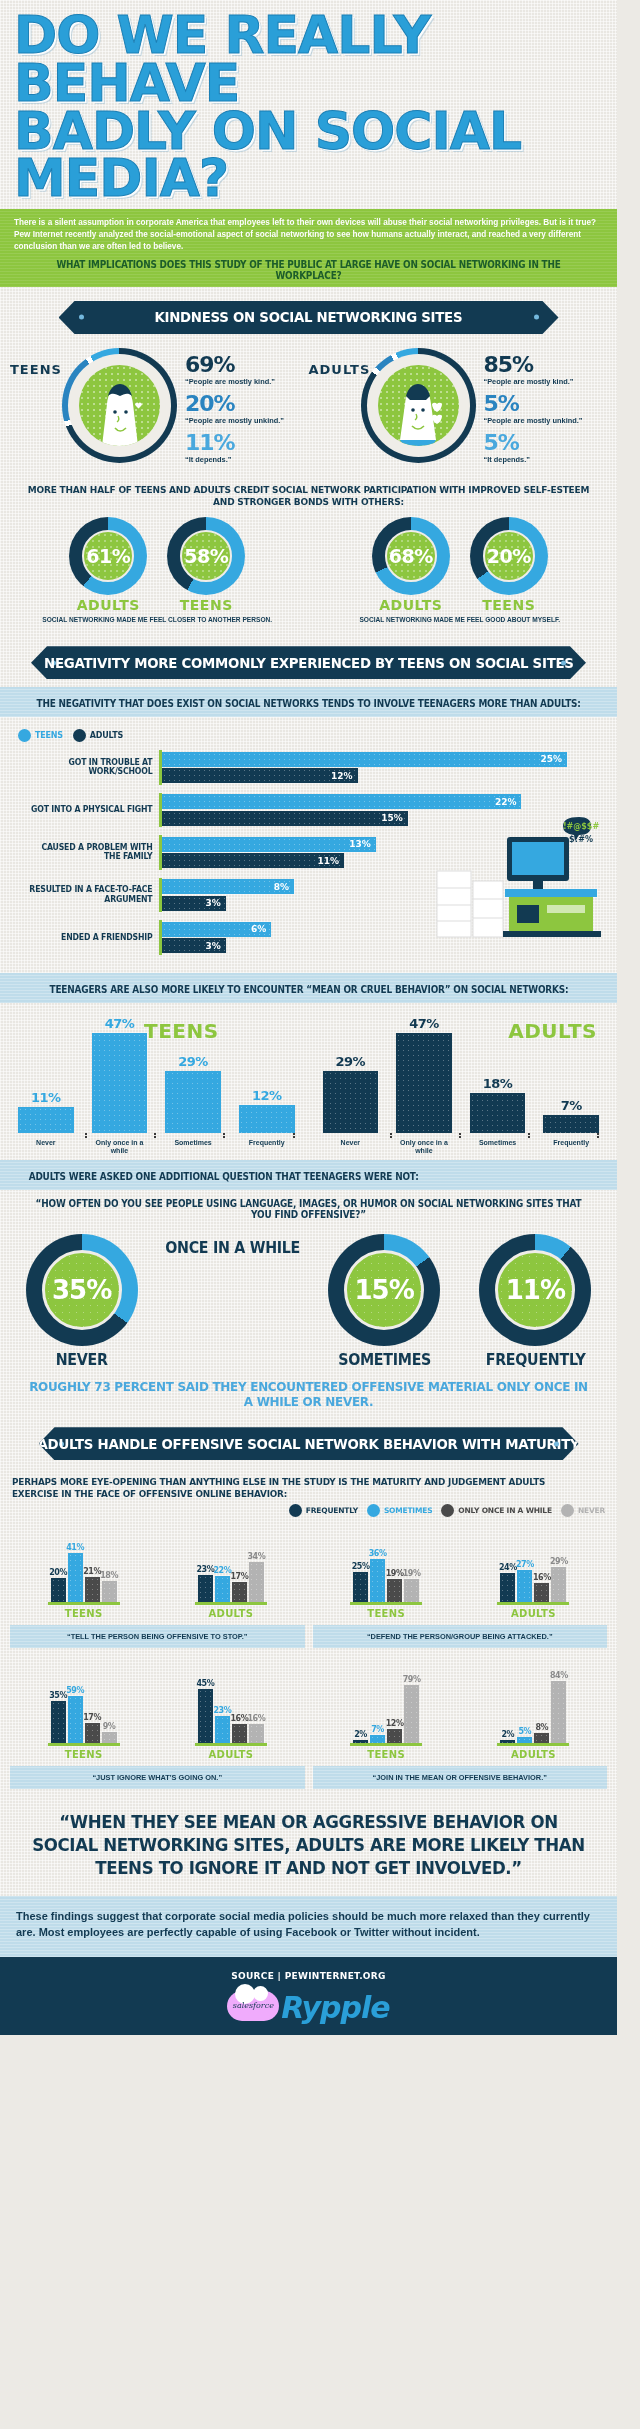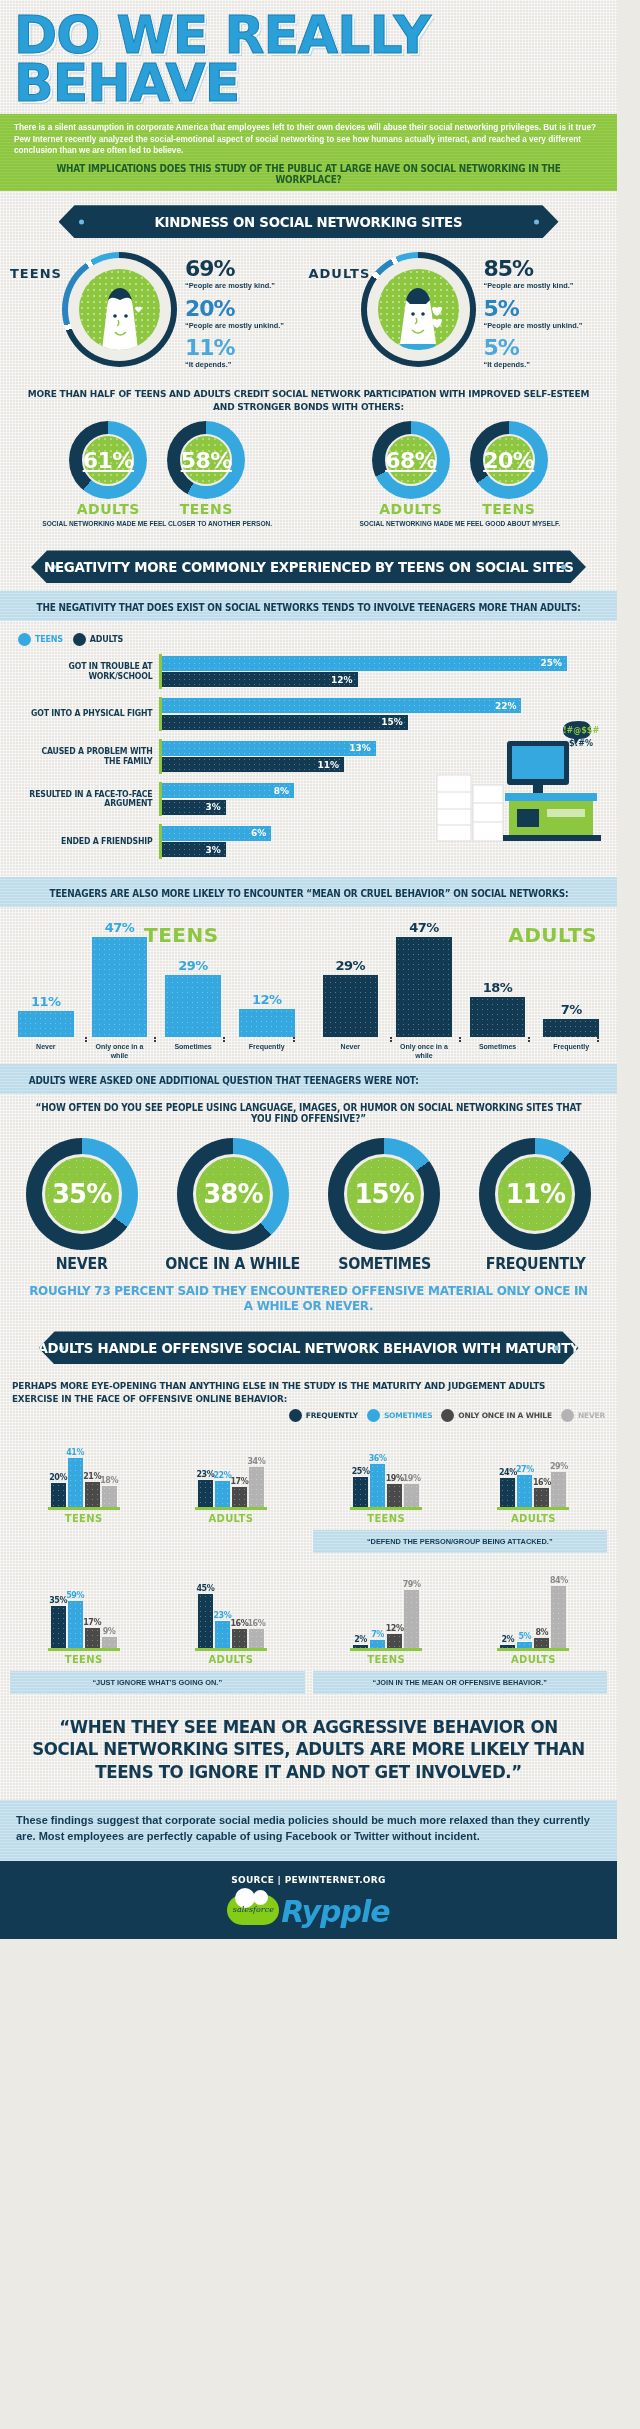--- a/index.html
+++ b/index.html
@@ -154,21 +154,21 @@
   .sdon .hole {
     position:absolute; inset:13px; border-radius:50%;
     background:#8dc63f;
     background-image: radial-gradient(circle, rgba(255,255,255,.35) .7px, rgba(0,0,0,0) .8px);
     background-size:6px 6px;
     display:flex; align-items:center; justify-content:center;
     border:2px solid #efedE8;
   }
   .sdon .hole span {
     font-family:"DejaVu Sans", sans-serif; font-weight:bold;
-    font-size:22px; color:#fff; letter-spacing:-.5px;text-decoration:underline;
+    font-size:19px; color:#fff; letter-spacing:-.5px;
   }
   .sdon-name {
     font-family:"DejaVu Sans", sans-serif; font-weight:bold;
     font-size:14px; color:#8dc63f; letter-spacing:.5px; margin-top:2px;
   }
   .cap-row { display:flex; padding: 0 6px 8px; }
   .cap-cell { flex:1; text-align:center; font-size:6.6px; font-weight:bold; color:#123a52; line-height:1.4; padding:0 24px; }
 
   
   .hbar-sec { position:relative; padding: 8px 0 10px; }
@@ -300,21 +300,21 @@
     padding: 12px 16px 16px;
     font-size:11px; font-weight:bold; line-height:1.5; color:#123a52;
   }
   .footer {
     background:#123a52; color:#fff; padding: 14px 16px;
     display:flex; align-items:center; justify-content:space-between; min-height:78px;flex-direction:column;
   }
   .footer .src { font-family:"DejaVu Sans", sans-serif; font-weight:bold; font-size:9px; letter-spacing:.3px; }
   .brand { display:flex; align-items:flex-end; position:relative; }
   .brand .cloud {
-    position:relative; width:52px; height:30px; background:#84cc16; border-radius:16px;
+    position:relative; width:52px; height:30px; background:#f0abfc; border-radius:16px;
     display:flex; align-items:center; justify-content:center; margin-right:2px;
   }
   .brand .cloud:before, .brand .cloud:after {
     content:""; position:absolute; background:#fff; border-radius:50%;
   }
   .brand .cloud:before { width:20px; height:20px; top:-7px; left:8px; }
   .brand .cloud:after { width:15px; height:15px; top:-5px; left:26px; }
   .brand .cloud span {
     position:relative; z-index:2; font-family:"DejaVu Serif", serif;
     font-size:8px; color:#123a52; font-style:italic;
@@ -325,20 +325,21 @@
   }
 </style>
 </head>
 <body>
 
 <div class="page">
 
   <div class="hero">
     <h1>
       <span>DO WE REALLY BEHAVE</span>
+      <span class="l2">BADLY ON SOCIAL MEDIA?</span>
     </h1>
   </div>
 
   <div class="intro">
     <p>There is a silent assumption in corporate America that employees left to their own devices will abuse their social networking privileges. But is it true? Pew Internet recently analyzed the social-emotional aspect of social networking to see how humans actually interact, and reached a very different conclusion than we are often led to believe.</p>
     <div class="q">WHAT IMPLICATIONS DOES THIS STUDY OF THE PUBLIC AT LARGE HAVE ON SOCIAL NETWORKING IN THE WORKPLACE?</div>
   </div>
 
   <div class="banner-wrap">
     <div class="banner">
@@ -630,26 +631,20 @@
     <div class="off-cell">
       <div class="odon">
         <div class="ring" style="background: conic-gradient(#35a8e0 0 35%, #123a52 35% 100%);"></div>
         <div class="hole">
           <span>35%</span>
         </div>
       </div>
       <div class="off-name">NEVER</div>
     </div>
     <div class="off-cell">
-      <div class="odon">
-        <div class="ring" style="background: conic-gradient(#35a8e0 0 38%, #123a52 38% 100%);"></div>
-        <div class="hole">
-          <span>38%</span>
-        </div>
-      </div>
       <div class="off-name">ONCE IN A WHILE</div>
     </div>
     <div class="off-cell">
       <div class="odon">
         <div class="ring" style="background: conic-gradient(#35a8e0 0 15%, #123a52 15% 100%);"></div>
         <div class="hole">
           <span>15%</span>
         </div>
       </div>
       <div class="off-name">SOMETIMES</div>
@@ -740,20 +735,21 @@
               </div>
             <div class="qb">
               <div class="qv" style="color:#8a8a8a">34%</div>
               <div class="qr" style="height:40px;background-color:#b3b3b3"></div>
               </div>
           </div>
           <div class="qbase"></div>
           <div class="qname">ADULTS</div>
         </div>
       </div>
+      <div class="qcap">“TELL THE PERSON BEING OFFENSIVE TO STOP.”</div>
     </div>
 
     <div class="qcell">
       <div class="qcharts">
         <div class="qgrp">
           <div class="qbars">
             <div class="qb">
               <div class="qv" style="color:#123a52">25%</div>
               <div class="qr" style="height:30px;background-color:#123a52"></div>
               </div>

